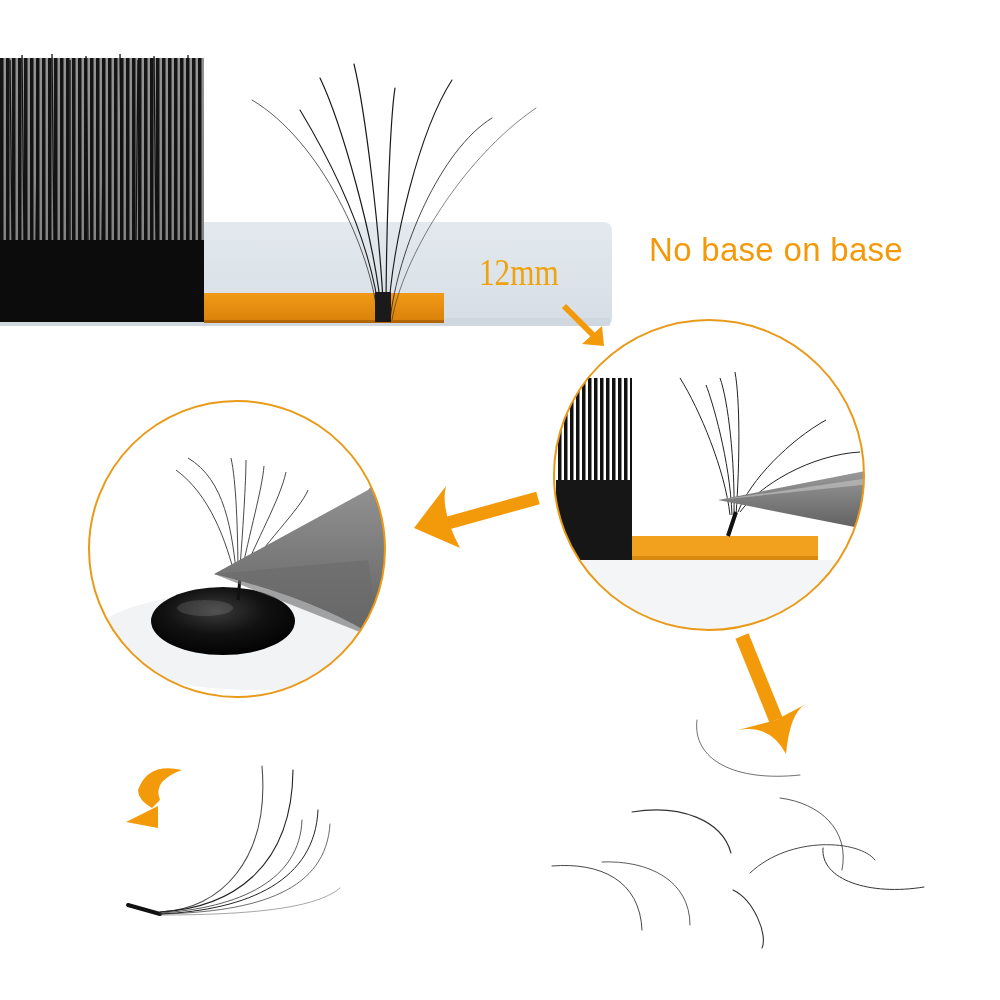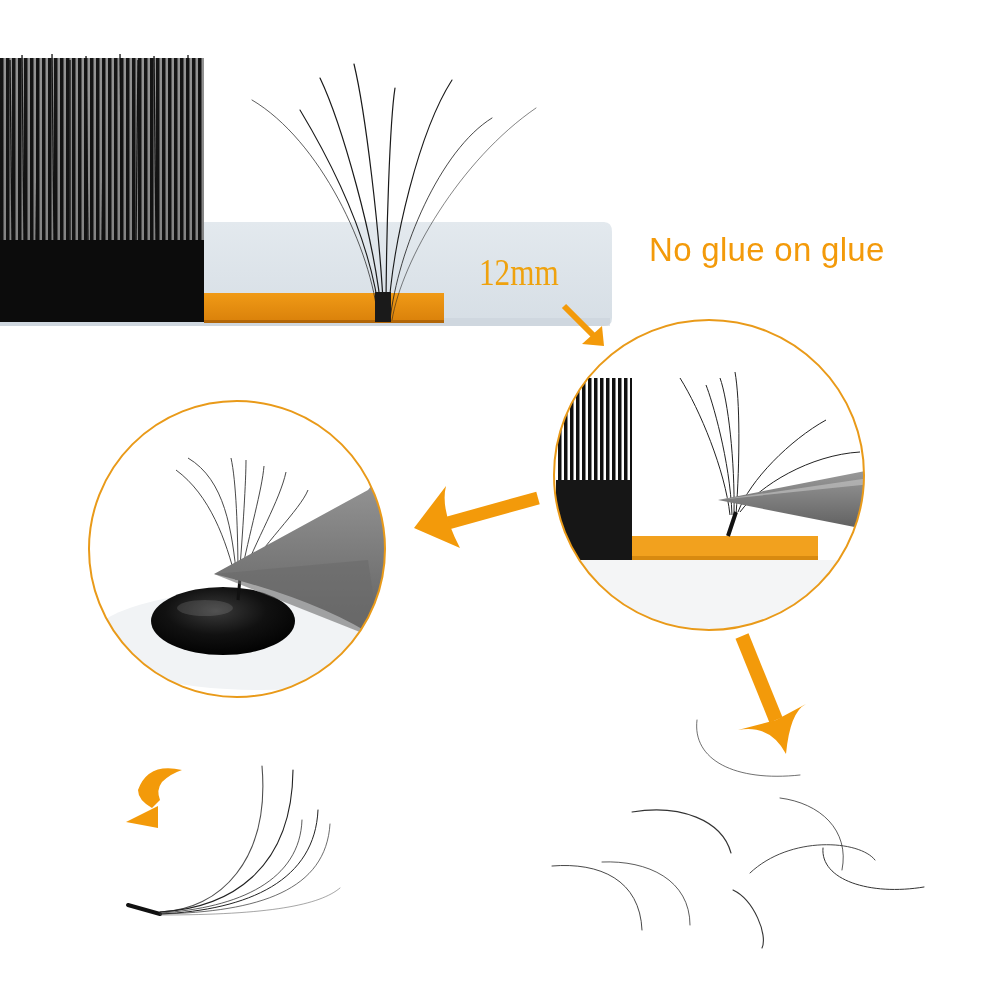--- a/index.html
+++ b/index.html
@@ -174,14 +174,14 @@
     <path d="M632 812 C680 804 722 820 731 853" stroke-width="1.1"></path>
     <path d="M552 866 C600 862 640 880 642 930" stroke-width="1" opacity="0.9"></path>
     <path d="M602 862 C648 860 690 880 690 925" stroke-width="1" opacity="0.8"></path>
     <path d="M733 890 C754 900 768 935 762 948" stroke-width="1.1"></path>
     <path d="M780 798 C820 803 850 830 842 870" stroke-width="1" opacity="0.8"></path>
     <path d="M750 873 C790 835 860 840 875 860" stroke-width="1" opacity="0.9"></path>
     <path d="M823 848 C820 880 870 896 924 887" stroke-width="1"></path>
   </g>
 </svg>
 
-<div class="caption">No glue on glue</div>
+<div class="caption">No base on base</div>
 <div class="measure">12mm</div>
 
 </body></html>

